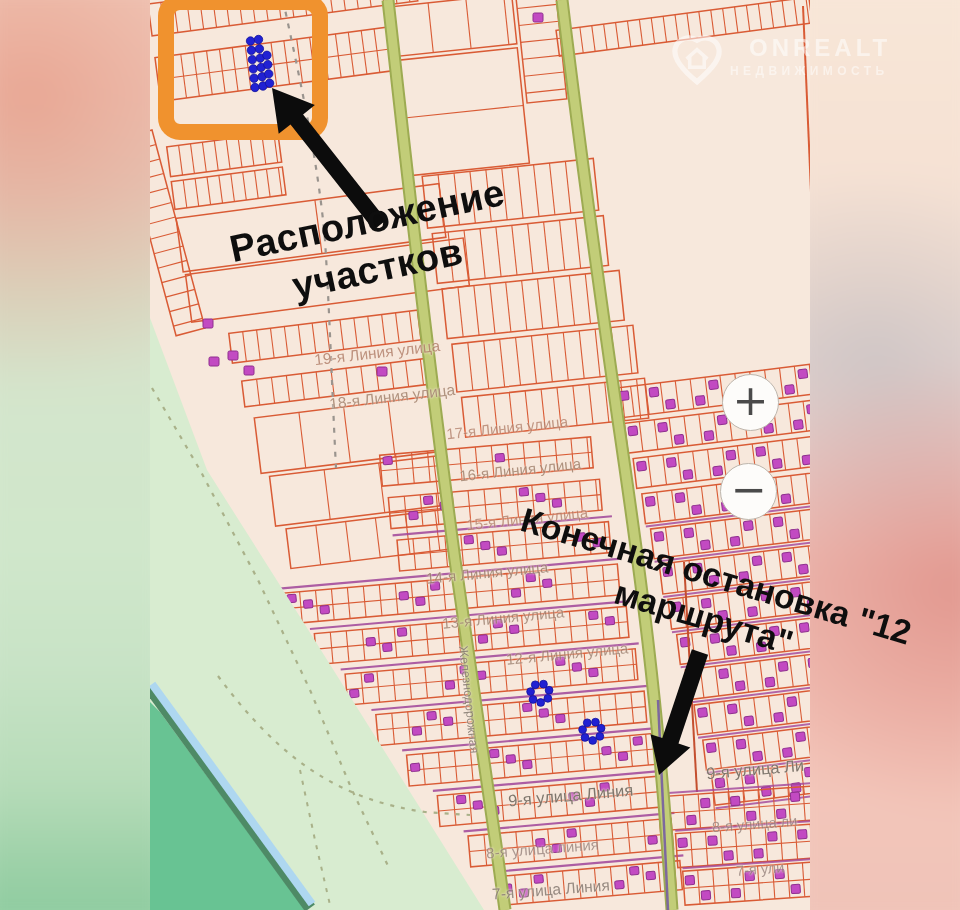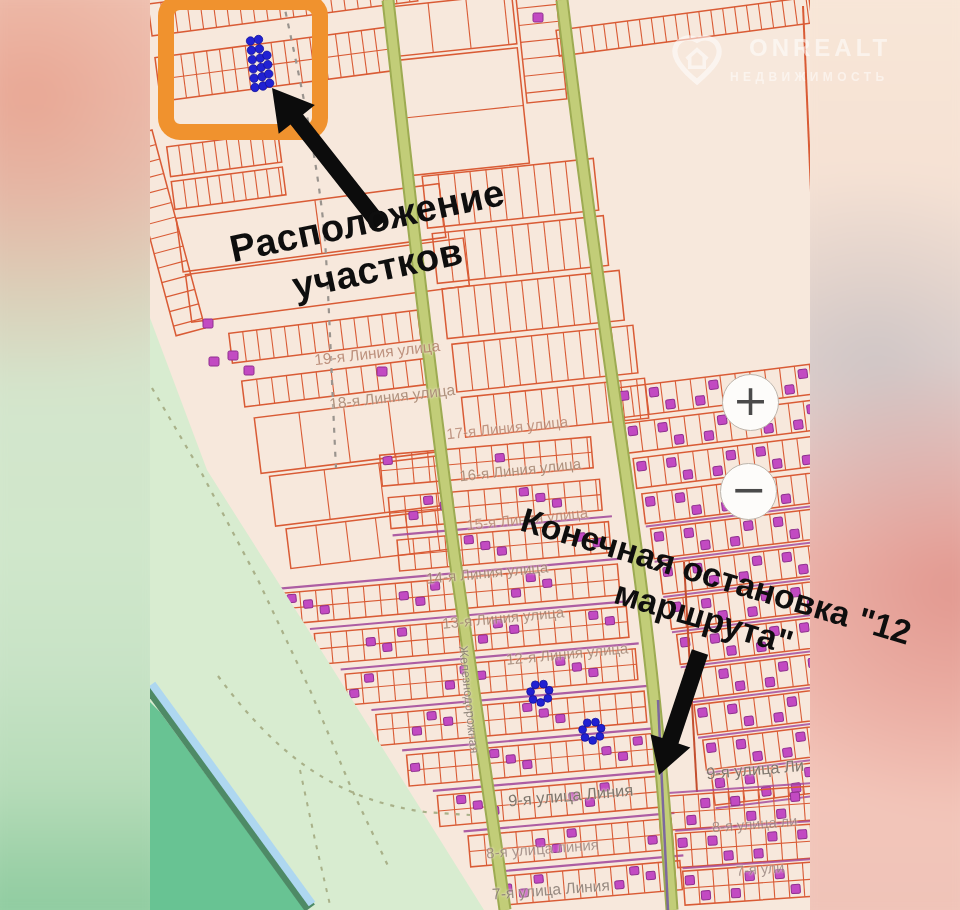--- a/index.html
+++ b/index.html
@@ -24,21 +24,21 @@
     linear-gradient(#f8e7d8 0%,#f6e2d4 20%,#efdcd2 32%,#e6d6d2 40%,#ecccc7 50%,
       #eebcb3 62%,#f1bfb4 74%,#f3c6ba 86%,#efc3b8 100%);}
   #overlay{position:absolute;inset:0;pointer-events:none;}
   .ann{position:absolute;color:#0e0e0e;font-weight:bold;text-align:center;}
   #ann1{left:185px;top:196px;width:375px;font-size:38px;line-height:1.30;
     transform:rotate(-12deg);letter-spacing:.5px;}
   #ann2{left:505px;top:554px;width:410px;font-size:34px;line-height:1.26;
     transform:rotate(16.5deg);}
   .logo{position:absolute;color:rgba(255,255,255,.55);}
   #logo-brand{left:749px;top:34px;font-size:24px;font-weight:bold;letter-spacing:4px;}
-  #logo-tag{left:730px;top:70px;font-size:12px;font-weight:bold;letter-spacing:4.4px;
+  #logo-tag{left:730px;top:64px;font-size:12px;font-weight:bold;letter-spacing:4.4px;
     color:rgba(255,255,255,.5);}
   #logo-icon{position:absolute;left:670px;top:34px;width:54px;height:54px;opacity:.55;}
   .zoombtn{position:absolute;width:57px;height:57px;border-radius:50%;
     background:#fdfcfa;border:1.5px solid #bdb6ad;box-sizing:border-box;
     display:flex;align-items:center;justify-content:center;
     color:#4a4a4a;font-size:43px;font-family:"DejaVu Sans",sans-serif;
     font-weight:400;padding:0;line-height:1;cursor:pointer;}
   #zin{left:722px;top:374px;}
   #zout{left:720px;top:463px;}
   .zoombtn span{transform:translateY(-2px);}

